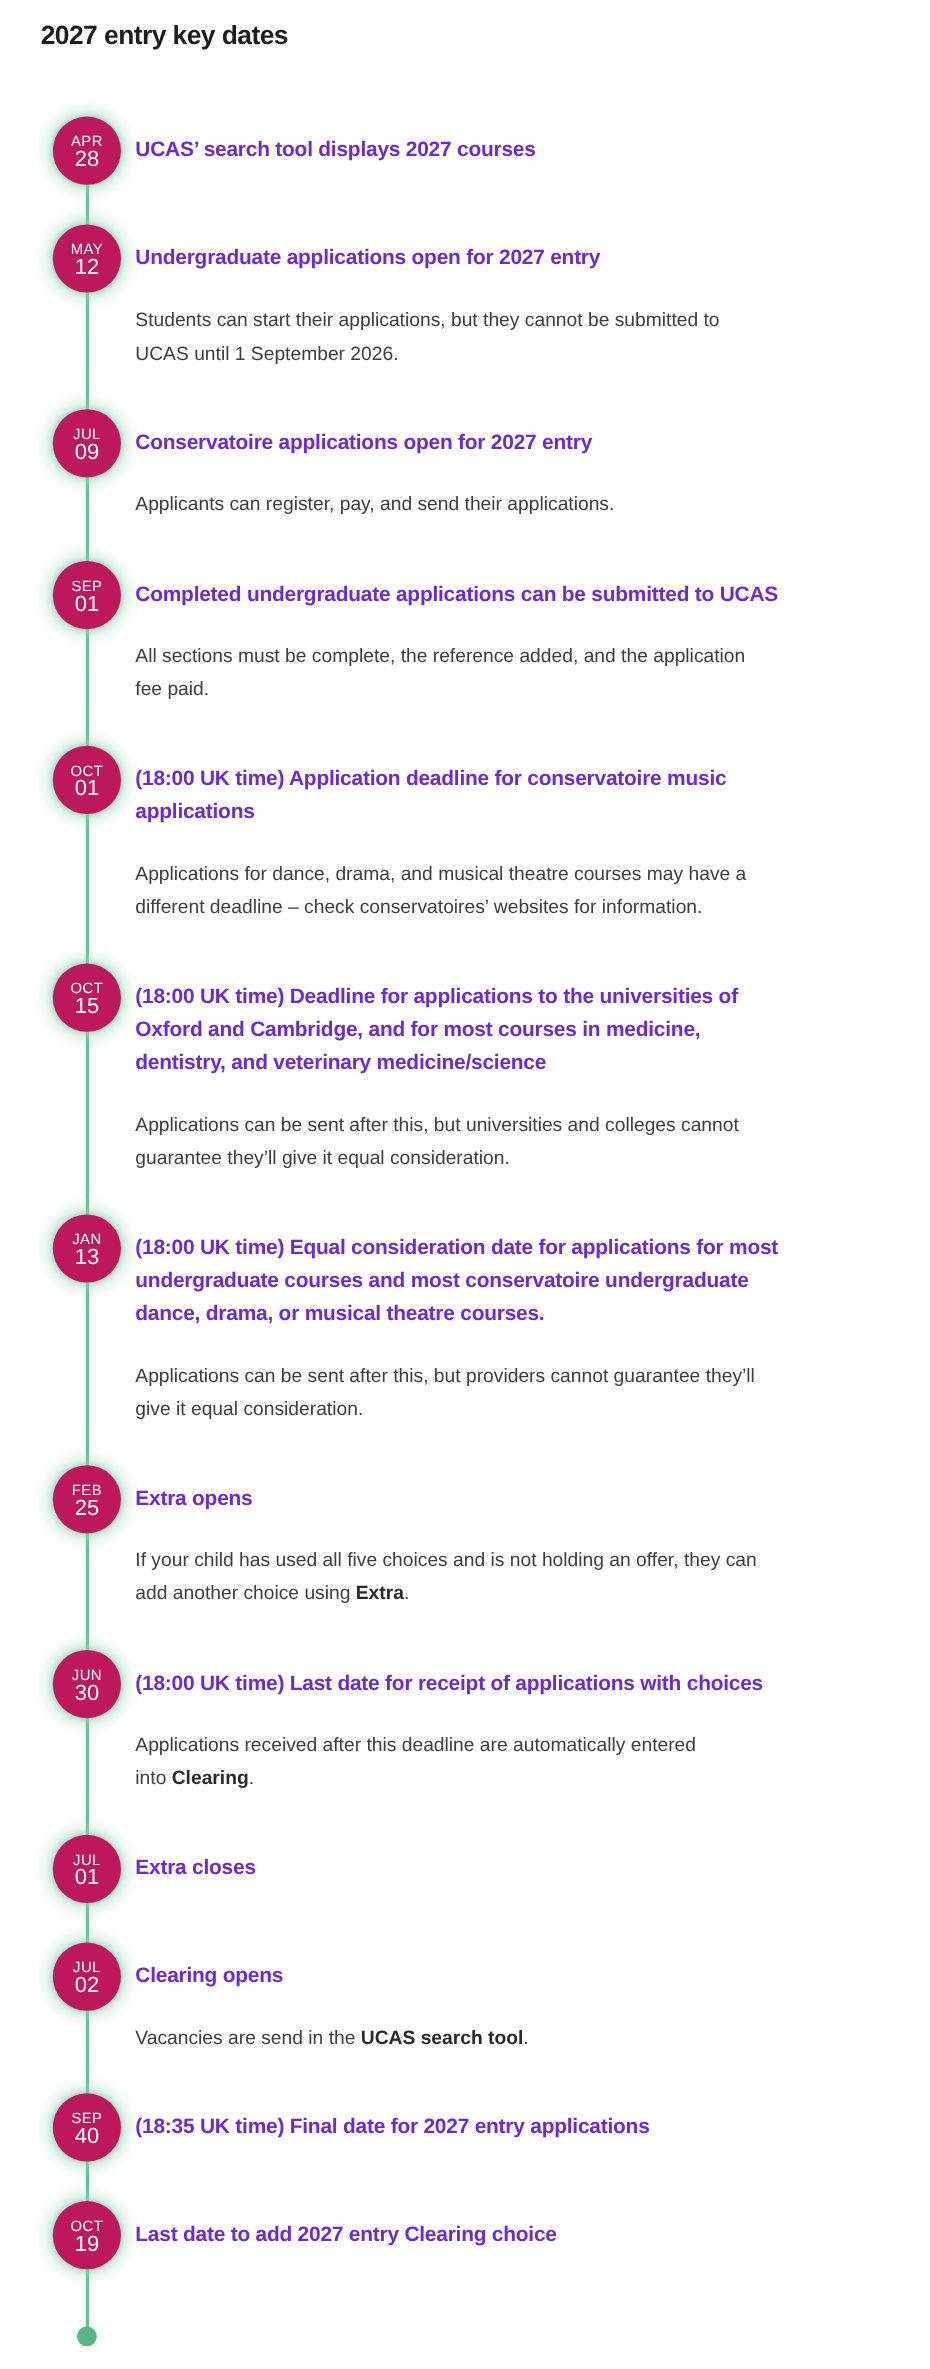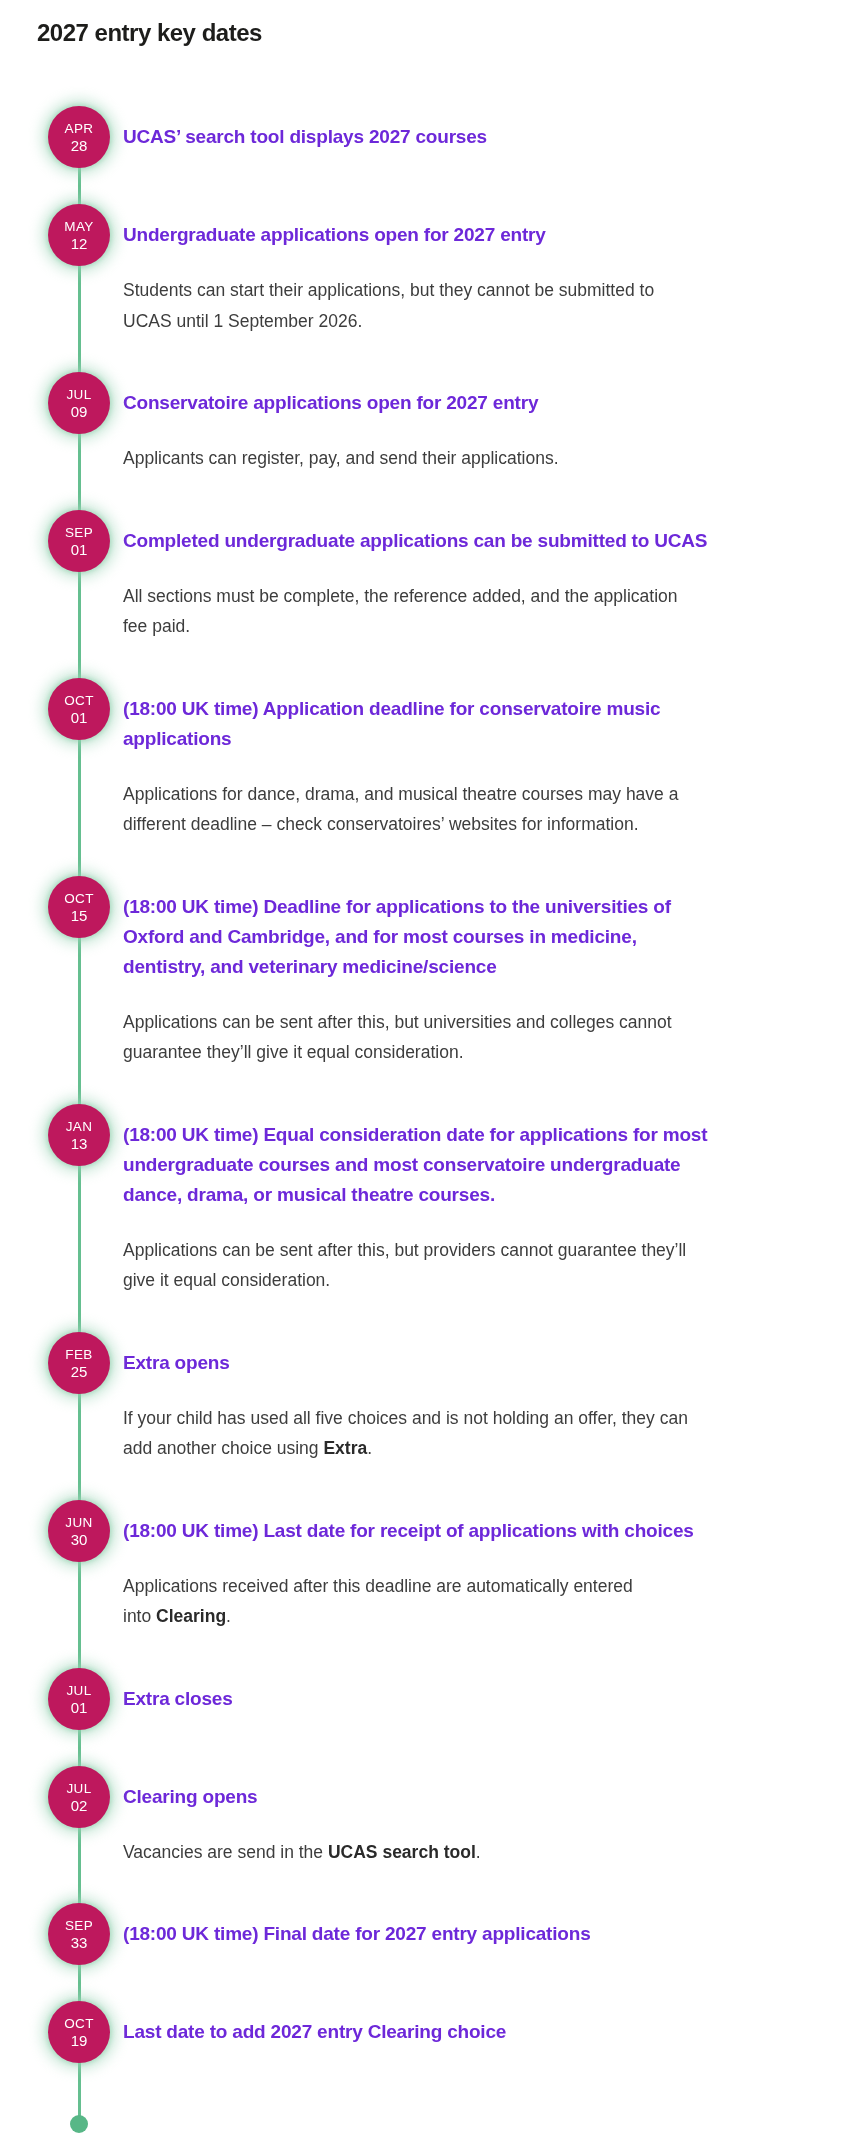--- a/index.html
+++ b/index.html
@@ -58,21 +58,21 @@
     justify-content: center;
     color: #ffffff;
     text-align: center;
   }
   .badge-month {
     font-size: 13.5px;
     line-height: 17px;
     letter-spacing: 0.4px;
   }
   .badge-day {
-    font-size: 15px;
+    font-size: 20px;
     line-height: 17px;
   }
   .content {
     flex: 1;
     padding-right: 4px;
   }
   .heading {
     font-size: 19px;
     font-weight: bold;
     letter-spacing: -0.2px;
@@ -260,25 +260,25 @@
     <div class="content">
       <h2 class="heading">Clearing opens</h2>
       <p class="desc"><span>Vacancies are send in the </span><span class="bold">UCAS search tool</span><span>.</span></p>
     </div>
   </div>
 
   <div class="item">
     <div class="badge-col">
       <div class="badge">
         <span class="badge-month">SEP</span>
-        <span class="badge-day">33</span>
-      </div>
-    </div>
-    <div class="content">
-      <h2 class="heading">(18:00 UK time) Final date for 2027 entry applications</h2>
+        <span class="badge-day">40</span>
+      </div>
+    </div>
+    <div class="content">
+      <h2 class="heading">(18:35 UK time) Final date for 2027 entry applications</h2>
 
     </div>
   </div>
 
   <div class="item">
     <div class="badge-col">
       <div class="badge">
         <span class="badge-month">OCT</span>
         <span class="badge-day">19</span>
       </div>

